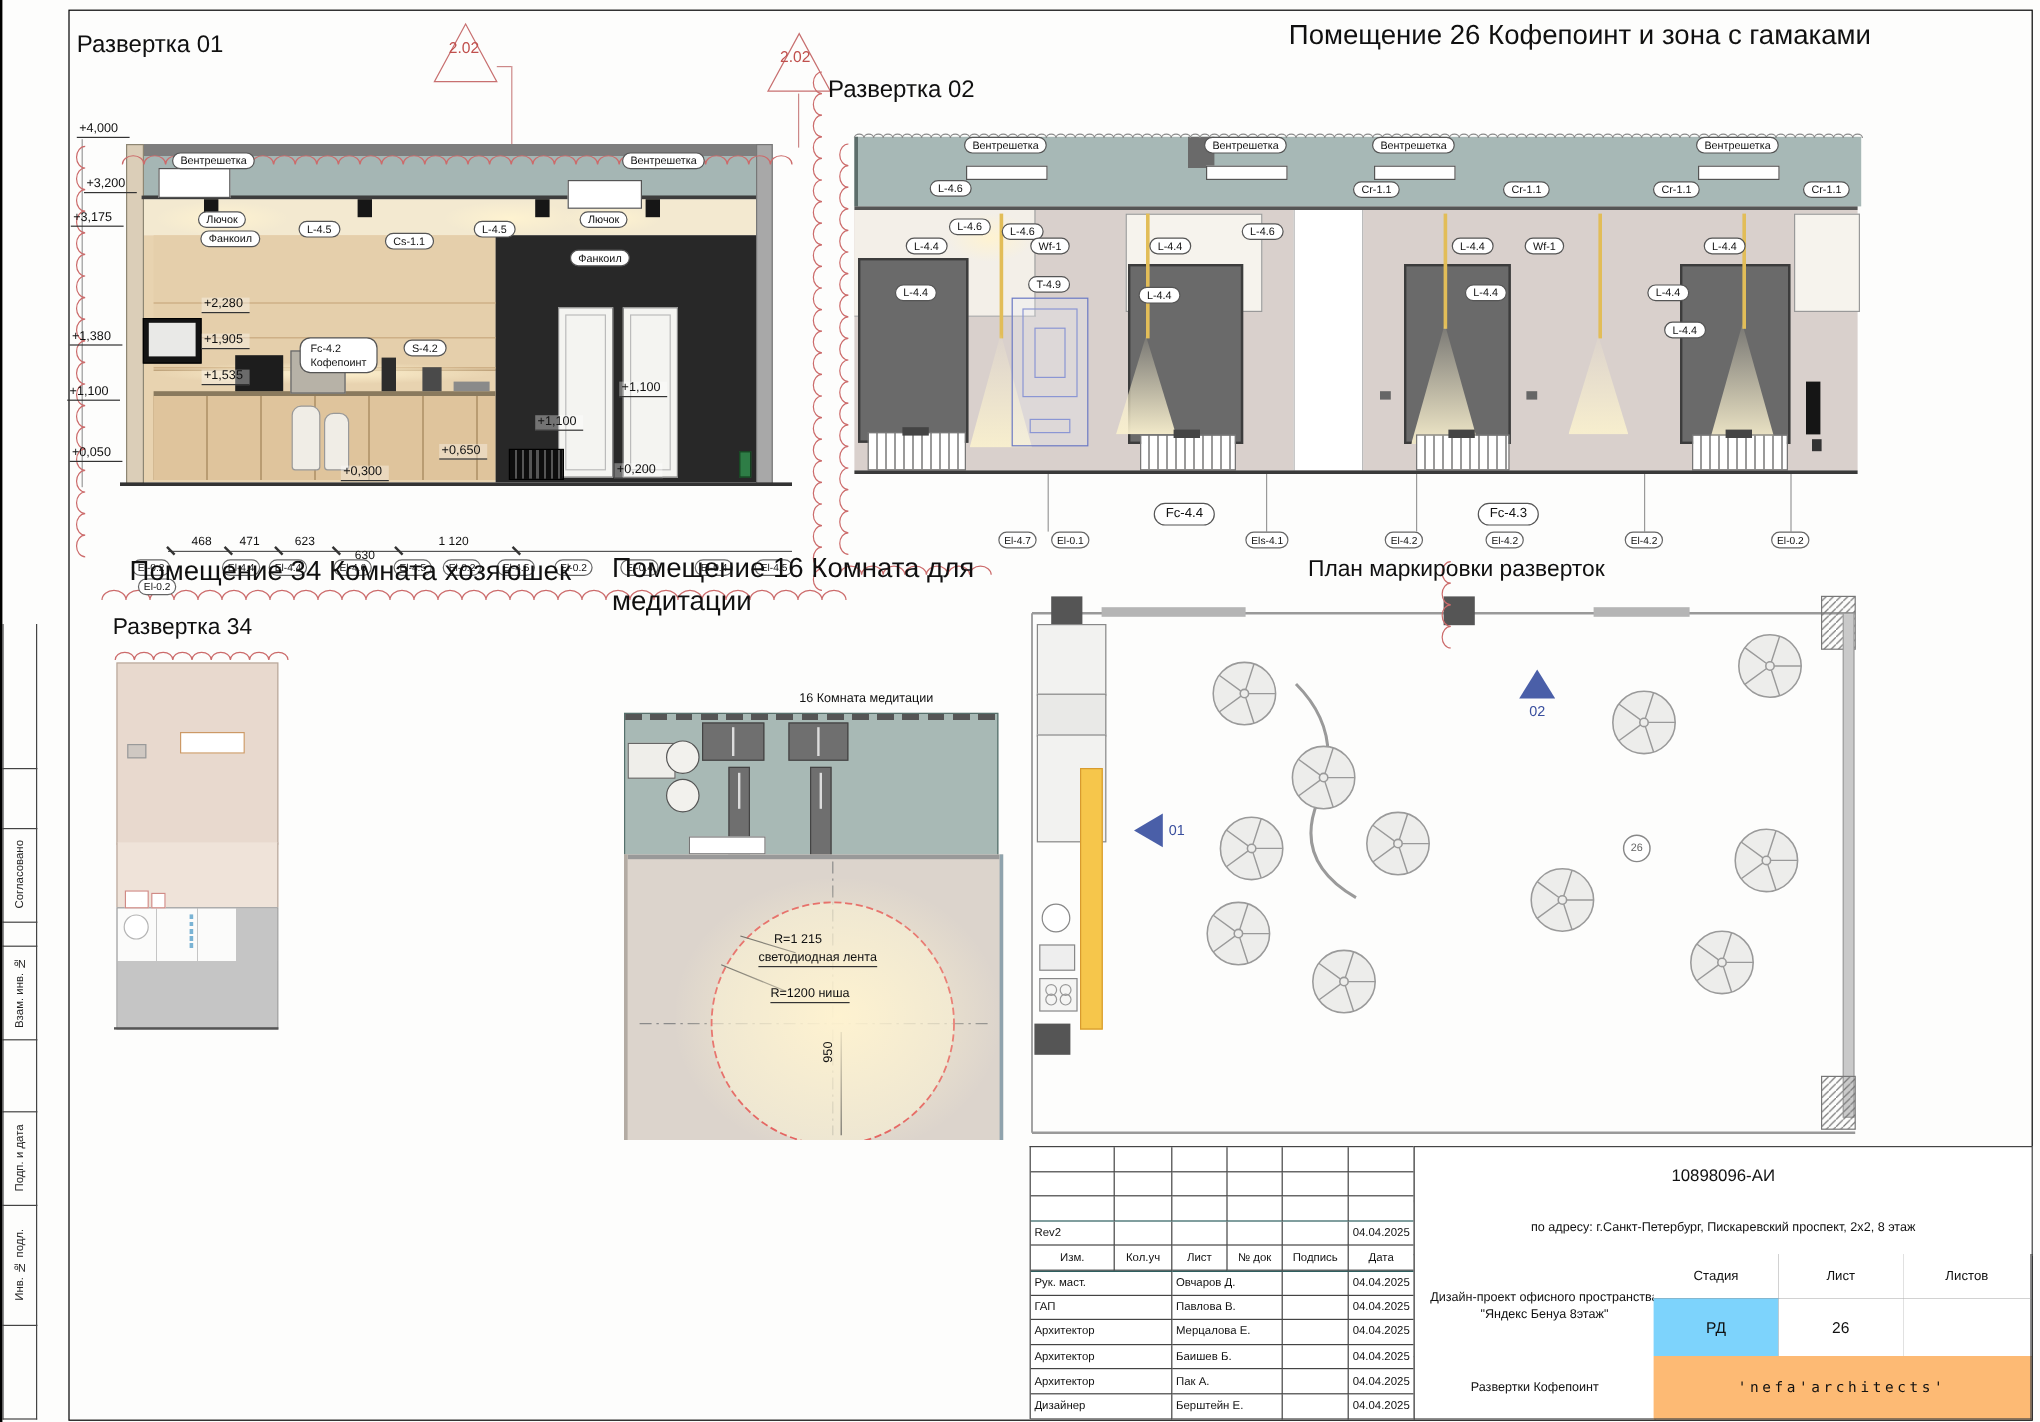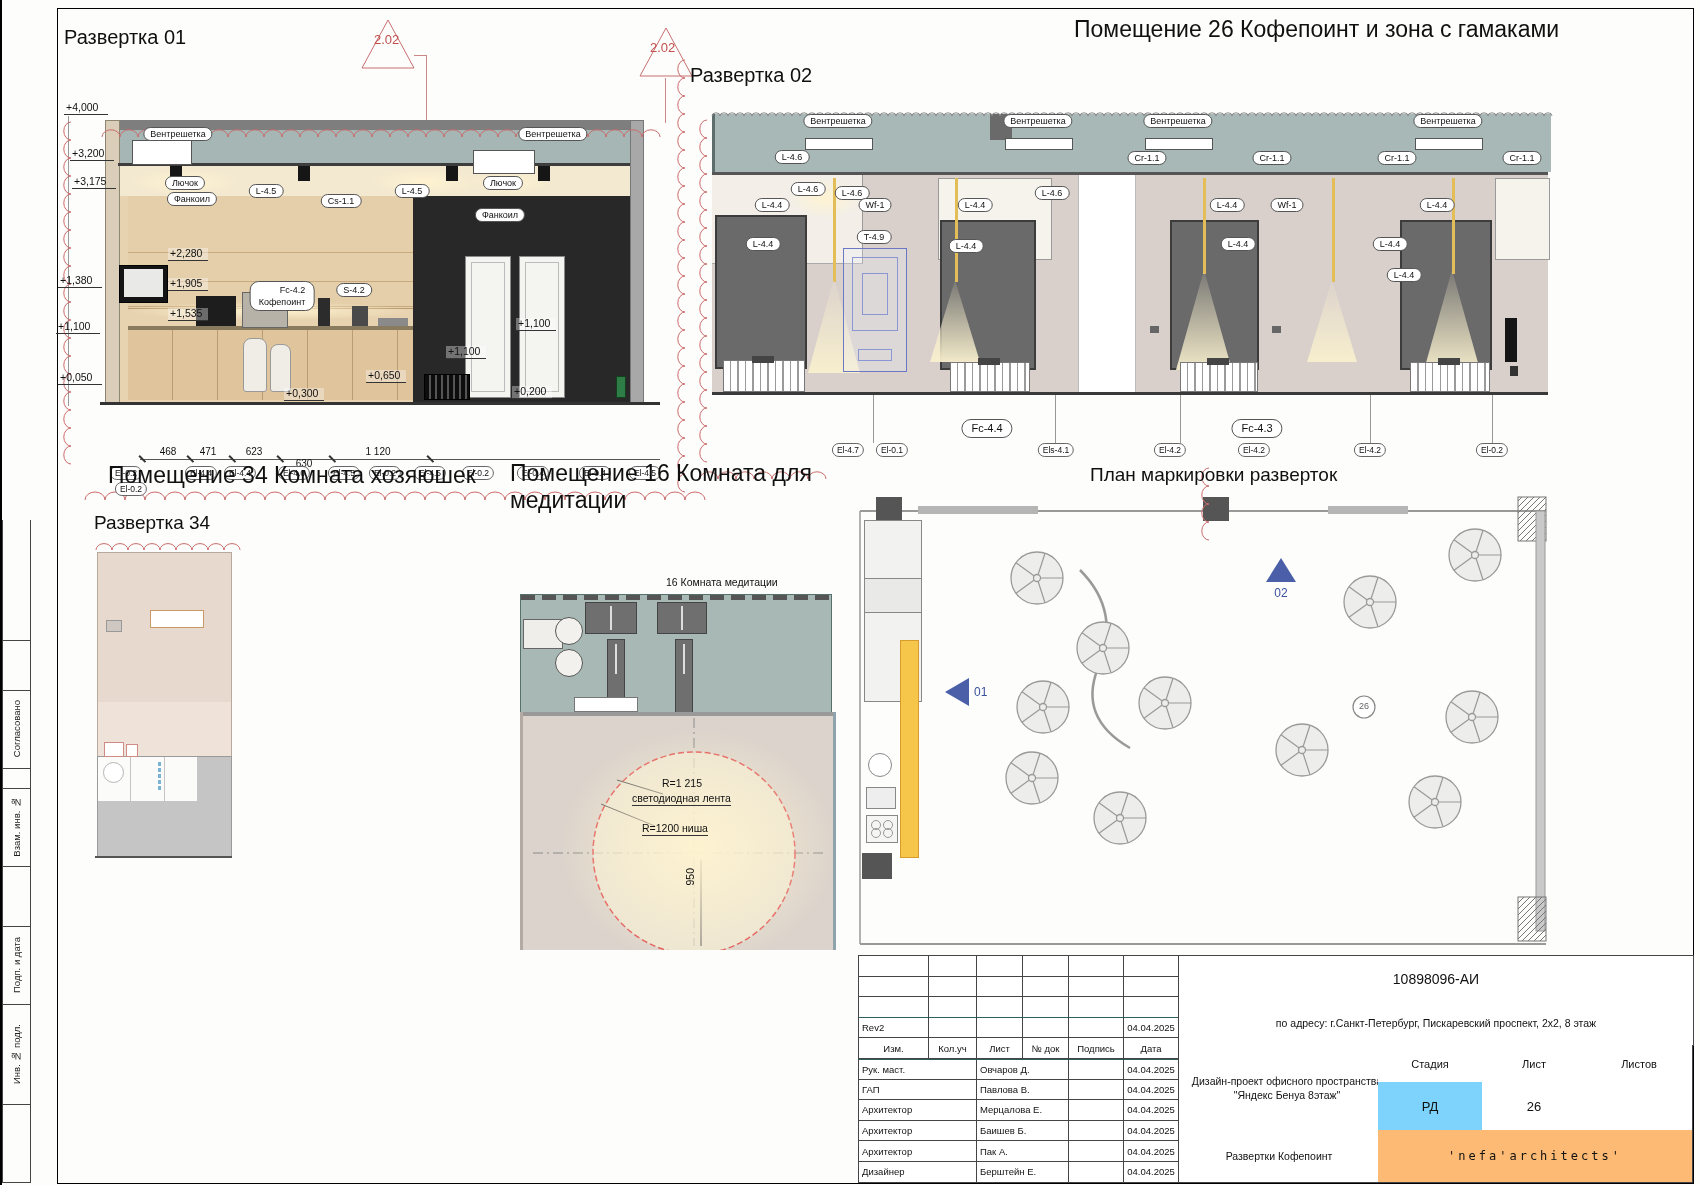--- a/index.html
+++ b/index.html
@@ -2,21 +2,21 @@
 <html><head>
 <meta charset="utf-8">
 <style>
   html,body{margin:0;padding:0}
   body{width:1700px;height:1185px;position:relative;background:#fdfdfc;
        font-family:"Liberation Sans",sans-serif;color:#111;overflow:hidden}
   .abs{position:absolute}
   .frame{position:absolute;border:1.5px solid #000}
   .pill{position:absolute;background:#fff;border:1px solid #555;border-radius:9px;
         font-size:9px;line-height:12px;padding:0 6px;white-space:nowrap;color:#111;
-        transform:translateX(-50%);text-align:right;z-index:6}
+        transform:translateX(-50%);text-align:left;z-index:6}
   .pill.big{font-size:11px;line-height:15px;padding:1px 9px;border-radius:10px}
   .chip{position:absolute;background:#fff;border:1px solid #666;border-radius:7px;
         font-size:8.5px;line-height:12px;padding:0 4px;white-space:nowrap;
         transform:translateX(-50%);z-index:6}
   .lvl{position:absolute;font-size:10.5px;line-height:11px;border-bottom:1px solid #333;
        padding:0 10px 1px 2px;background:transparent;z-index:6;white-space:nowrap}
   .lvl.inner{padding:0 6px 1px 2px;background:rgba(255,255,255,.35)}
   .dim{position:absolute;font-size:10px;transform:translateX(-50%);z-index:6;white-space:nowrap}
   .sec-title{position:absolute;font-size:23px;line-height:27px;color:#101010;z-index:7}
   .sub-title{position:absolute;font-size:19px;color:#101010;z-index:7}
@@ -100,21 +100,21 @@
 <svg class="marker-tri" style="left:638px;top:26px" width="56" height="52">
   <polygon points="28,2 2,50 54,50" fill="none" stroke="#c87070" stroke-width="1"></polygon>
 </svg>
 <div class="small-label red" style="left:650px;top:40px;font-size:13px">2.02</div>
 <div class="abs" style="left:665px;top:78px;width:1px;height:45px;background:#cc8888"></div>
 
 <div>
 
   <div class="lvl" style="left:64px;top:102px">+4,000</div>
   <div class="lvl" style="left:70px;top:148px">+3,200</div>
-  <div class="lvl" style="left:72px;top:176px">+3,175</div>
+  <div class="lvl" style="left:59px;top:176px">+3,175</div>
   <div class="lvl" style="left:58px;top:275px">+1,380</div>
   <div class="lvl" style="left:56px;top:321px">+1,100</div>
   <div class="lvl" style="left:58px;top:372px">+0,050</div>
   <div class="vline" style="left:68px;top:116px;height:290px"></div>
 
   <div class="abs" style="left:105px;top:120px;width:13px;height:282px;background:#dbceb8;border:1px solid #8d8673;z-index:2"></div>
   <div class="abs" style="left:118px;top:120px;width:524px;height:10px;background:#7e7e7e;z-index:1"></div>
   <div class="abs" style="left:118px;top:130px;width:524px;height:33px;background:#a5b6b4;border-bottom:1px solid #6f7d7b;z-index:1"></div>
   <div class="abs" style="left:118px;top:163px;width:524px;height:3px;background:#3d3d3d;z-index:2"></div>
   <div class="abs" style="left:118px;top:166px;width:524px;height:30px;background:#f3e9d0;z-index:1"></div>
@@ -379,21 +379,21 @@
     <div style="position:absolute;left:0;top:0;width:100%;height:4px;background:#999"></div>
     <svg width="310" height="238" style="position:absolute;left:0;top:0">
       <line x1="171" y1="6" x2="171" y2="234" stroke="#8a8a8a" stroke-width="1" stroke-dasharray="10 4 2 4"></line>
       <line x1="10" y1="141" x2="300" y2="141" stroke="#8a8a8a" stroke-width="1" stroke-dasharray="10 4 2 4"></line>
       <circle cx="171" cy="141" r="101" fill="rgba(250,242,215,.55)" stroke="#e25555" stroke-width="1.5" stroke-dasharray="6 3"></circle>
       <line x1="94" y1="68" x2="140" y2="82" stroke="#555" stroke-width="1"></line>
       <line x1="78" y1="92" x2="132" y2="114" stroke="#555" stroke-width="1"></line>
       <line x1="178" y1="148" x2="178" y2="234" stroke="#555" stroke-width="1"></line>
     </svg>
   </div>
-  <div class="small-label" style="left:662px;top:777px">R=1 215</div>
+  <div class="small-label" style="left:645px;top:777px">R=1 215</div>
   <div class="small-label" style="left:632px;top:792px;border-bottom:1px solid #333;padding-bottom:1px">светодиодная лента</div>
   <div class="small-label" style="left:642px;top:822px;border-bottom:1px solid #333;padding-bottom:1px">R=1200 ниша</div>
   <div class="small-label" style="left:684px;top:868px;writing-mode:vertical-rl;transform:rotate(180deg)">950</div>
 </div>
 
 <div>
   <svg class="abs" style="left:858px;top:495px;z-index:1" width="690" height="452" viewBox="0 0 690 452">
     <defs>
       <pattern id="hp" width="6" height="6" patternUnits="userSpaceOnUse">
           <path d="M0 6L6 0" stroke="#777" stroke-width="1"></path>

